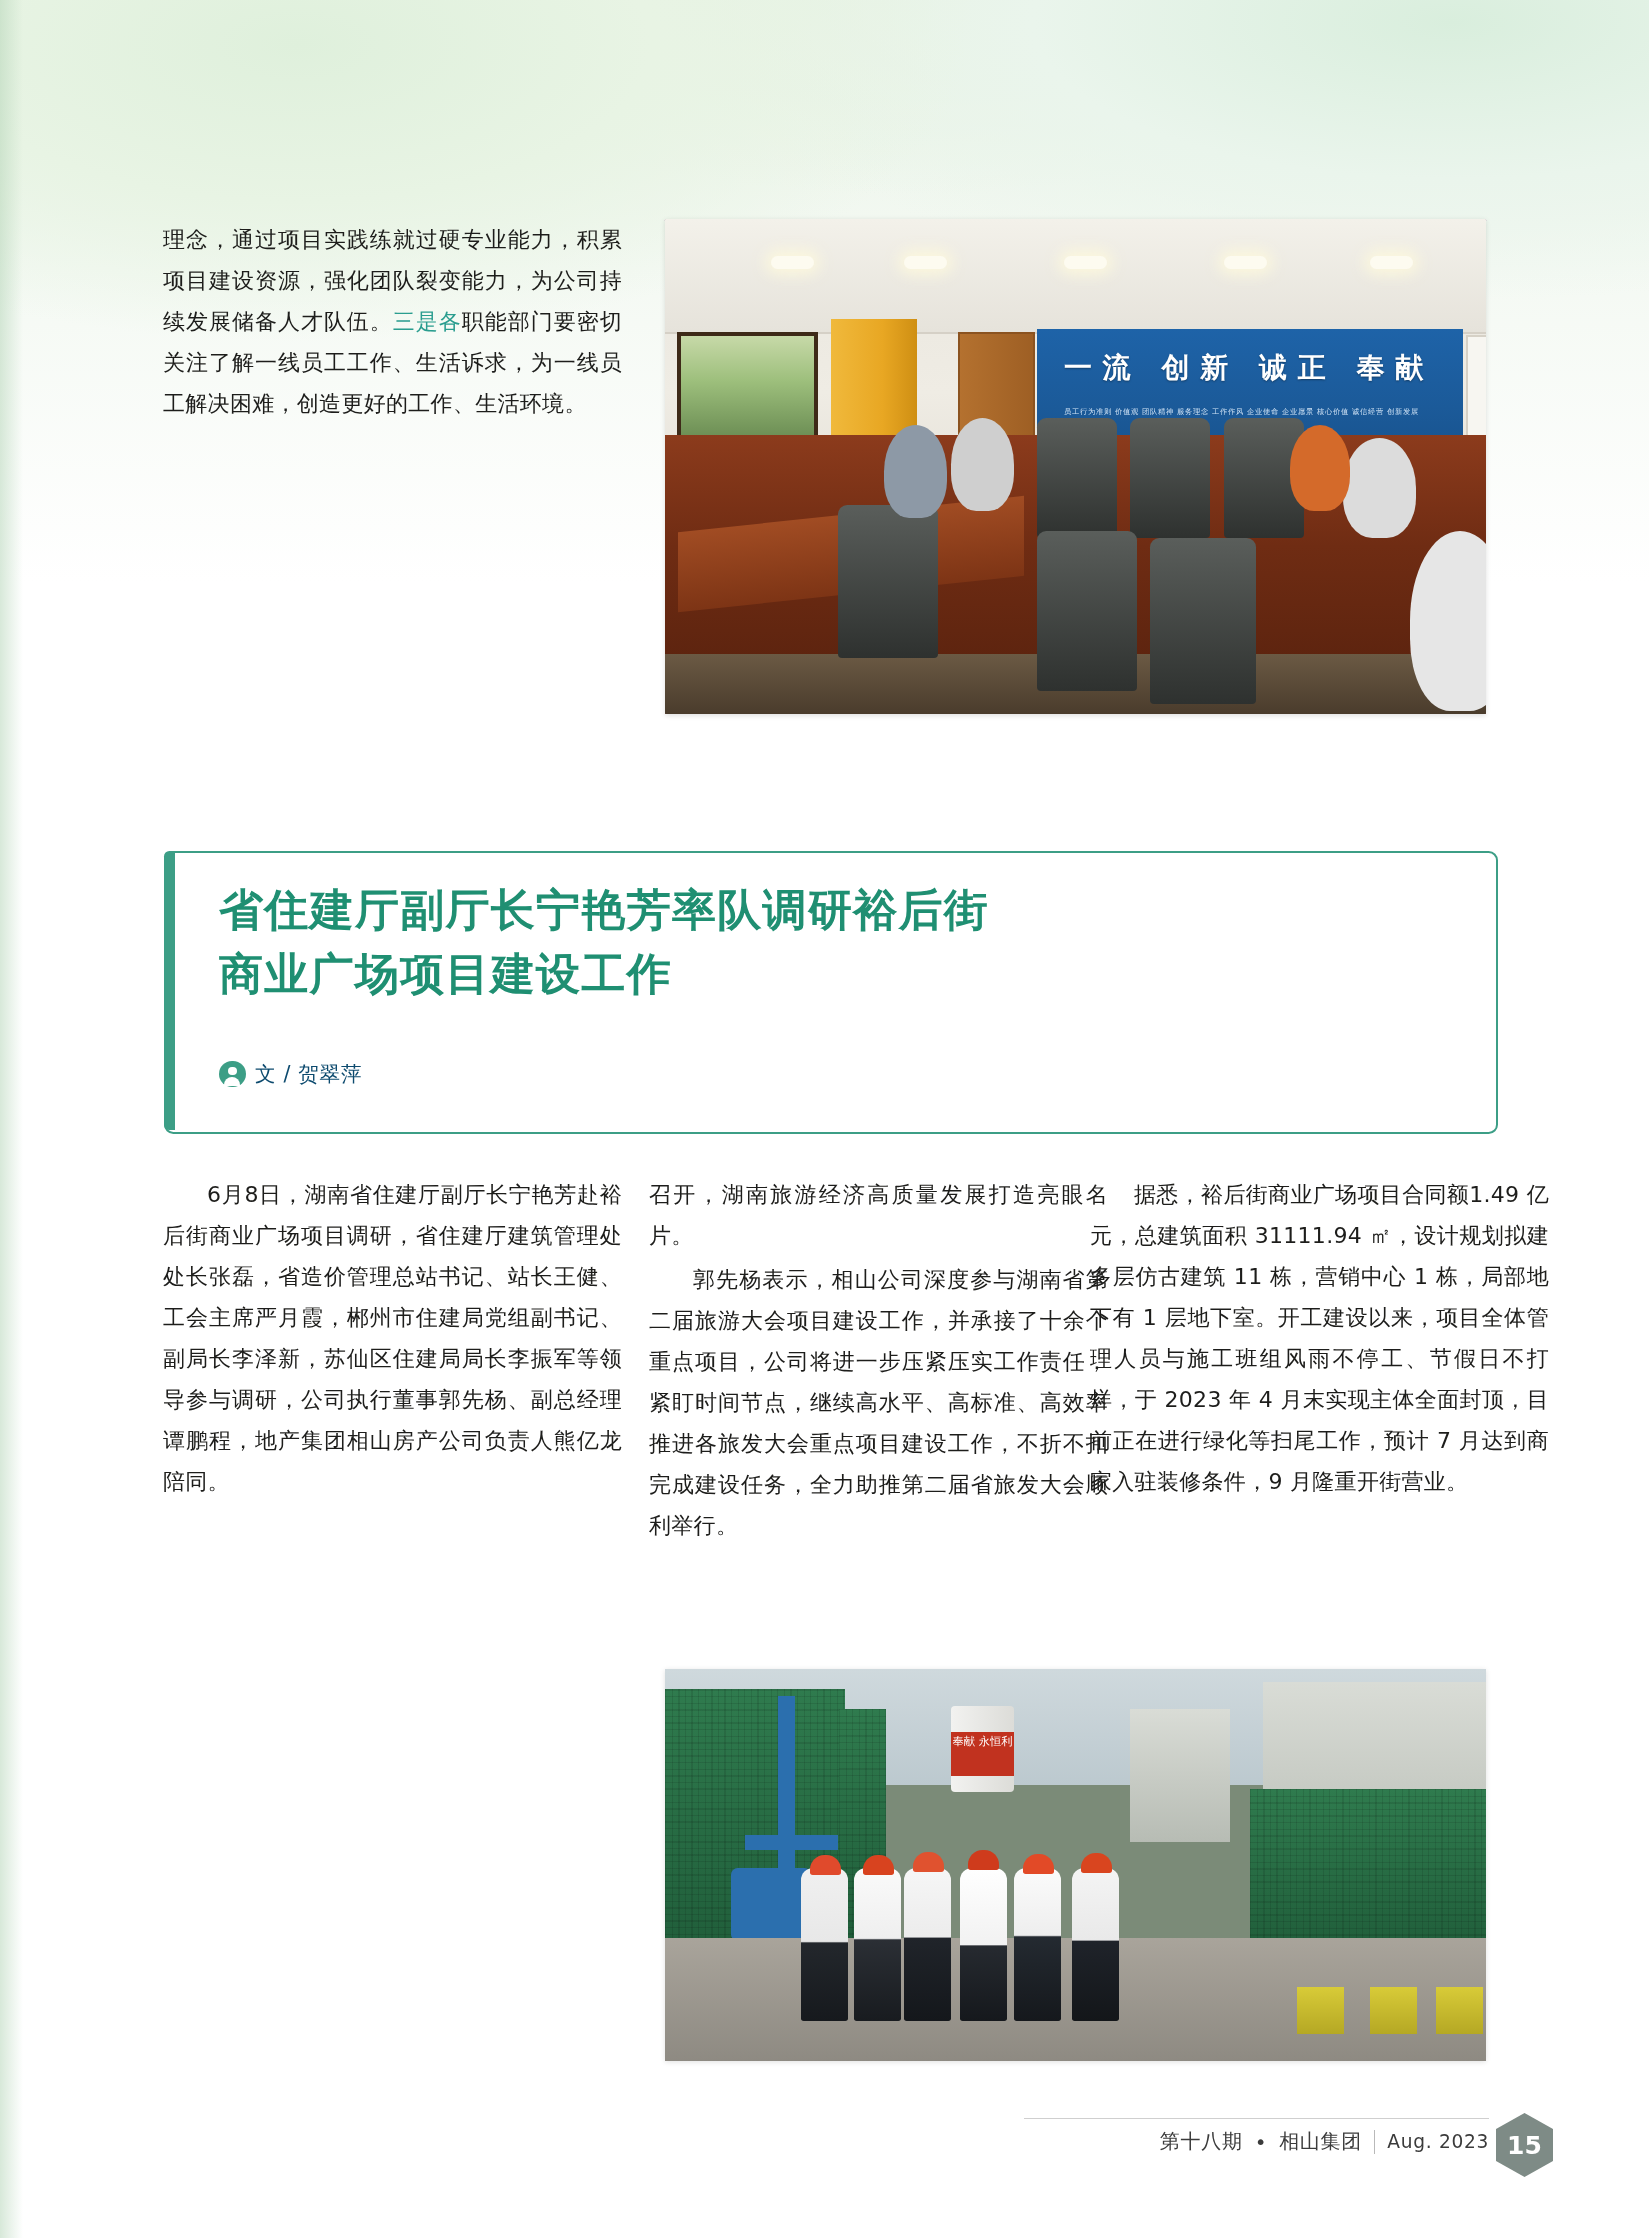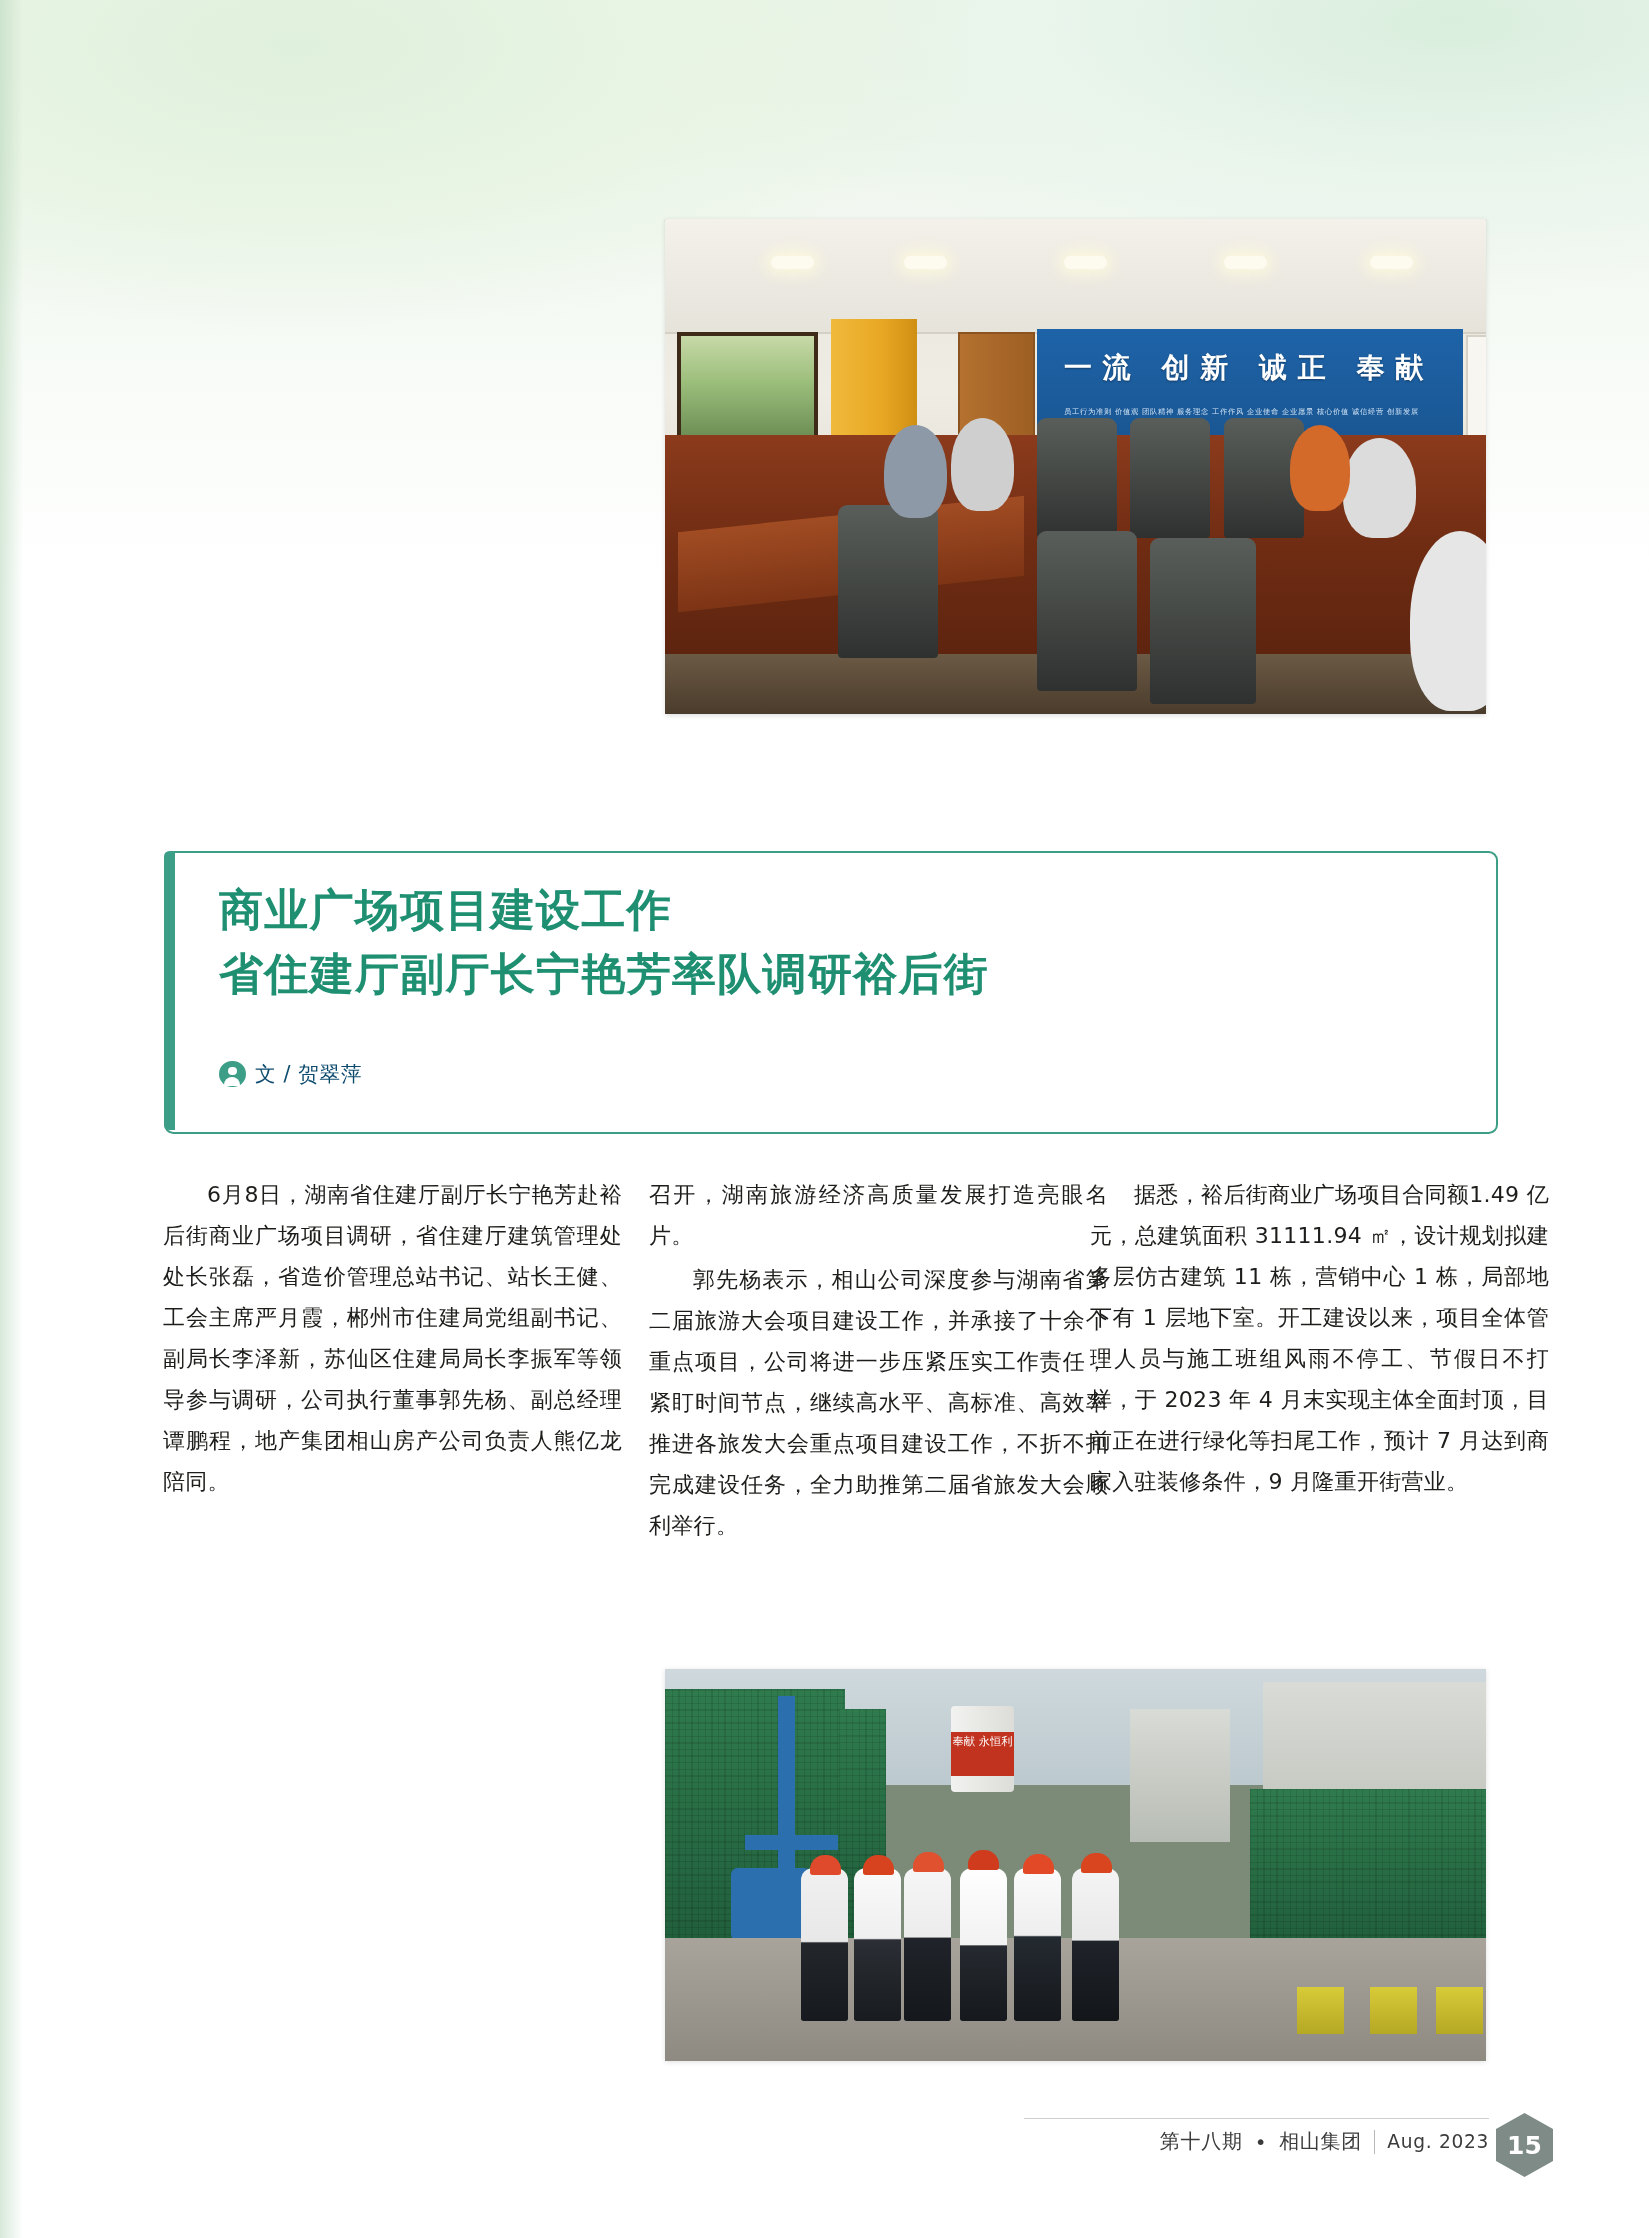--- a/index.html
+++ b/index.html
@@ -302,20 +302,21 @@
     background: #cfcfcf;
   }
 </style>
 </head>
 <body>
 
 <div class="page"></div>
 <div class="page-edge-left"></div>
 
 <div id="top-left-column">
+  <p class="body-par cn"><span>理念，通过项目实践练就过硬专业能力，积累项目建设资源，强化团队裂变能力，为公司持续发展储备人才队伍。</span><span class="highlight-green">三是各</span><span>职能部门要密切关注了解一线员工工作、生活诉求，为一线员工解决困难，创造更好的工作、生活环境。</span></p>
 </div>
 
 <div id="top-photo">
   <div class="mr-wall"></div>
   <div class="mr-ceiling"></div>
   <div class="mr-light" style="left:106px;"></div>
   <div class="mr-light" style="left:239px;"></div>
   <div class="mr-light" style="left:399px;"></div>
   <div class="mr-light" style="left:559px;"></div>
   <div class="mr-light" style="left:705px;"></div>
@@ -341,22 +342,22 @@
   <div class="mr-person" style="left:678px; top:219px; width:73px; height:100px; background:#dcdcdc;"></div>
   <div class="mr-person" style="left:745px; top:312px; width:100px; height:180px; background:#e6e6e6;"></div>
   <div class="mr-person" style="left:625px;  top:206px; width:60px;  height:86px; background:#d46a2a;"></div>
   <div class="mr-person" style="left:286px;  top:199px; width:63px;  height:93px; background:#cfcfcf;"></div>
   <div class="mr-person" style="left:219px;  top:206px; width:63px;  height:93px; background:#8d99a6;"></div>
 </div>
 
 <div id="headline-box"></div>
 <div id="headline-accent"></div>
 <div id="headline-title" class="cn">
+  <div>省住建厅副厅长宁艳芳率队调研裕后街</div>
   <div>商业广场项目建设工作</div>
-  <div>省住建厅副厅长宁艳芳率队调研裕后街</div>
 </div>
 <div id="headline-byline">
   <span class="byline-avatar"></span>
   <span class="byline-text cn">文 / 贺翠萍</span>
 </div>
 
 <div class="col" id="col-1">
   <p class="body-par indent cn">6月8日，湖南省住建厅副厅长宁艳芳赴裕后街商业广场项目调研，省住建厅建筑管理处处长张磊，省造价管理总站书记、站长王健、工会主席严月霞，郴州市住建局党组副书记、副局长李泽新，苏仙区住建局局长李振军等领导参与调研，公司执行董事郭先杨、副总经理谭鹏程，地产集团相山房产公司负责人熊亿龙陪同。</p>
 </div>
 

